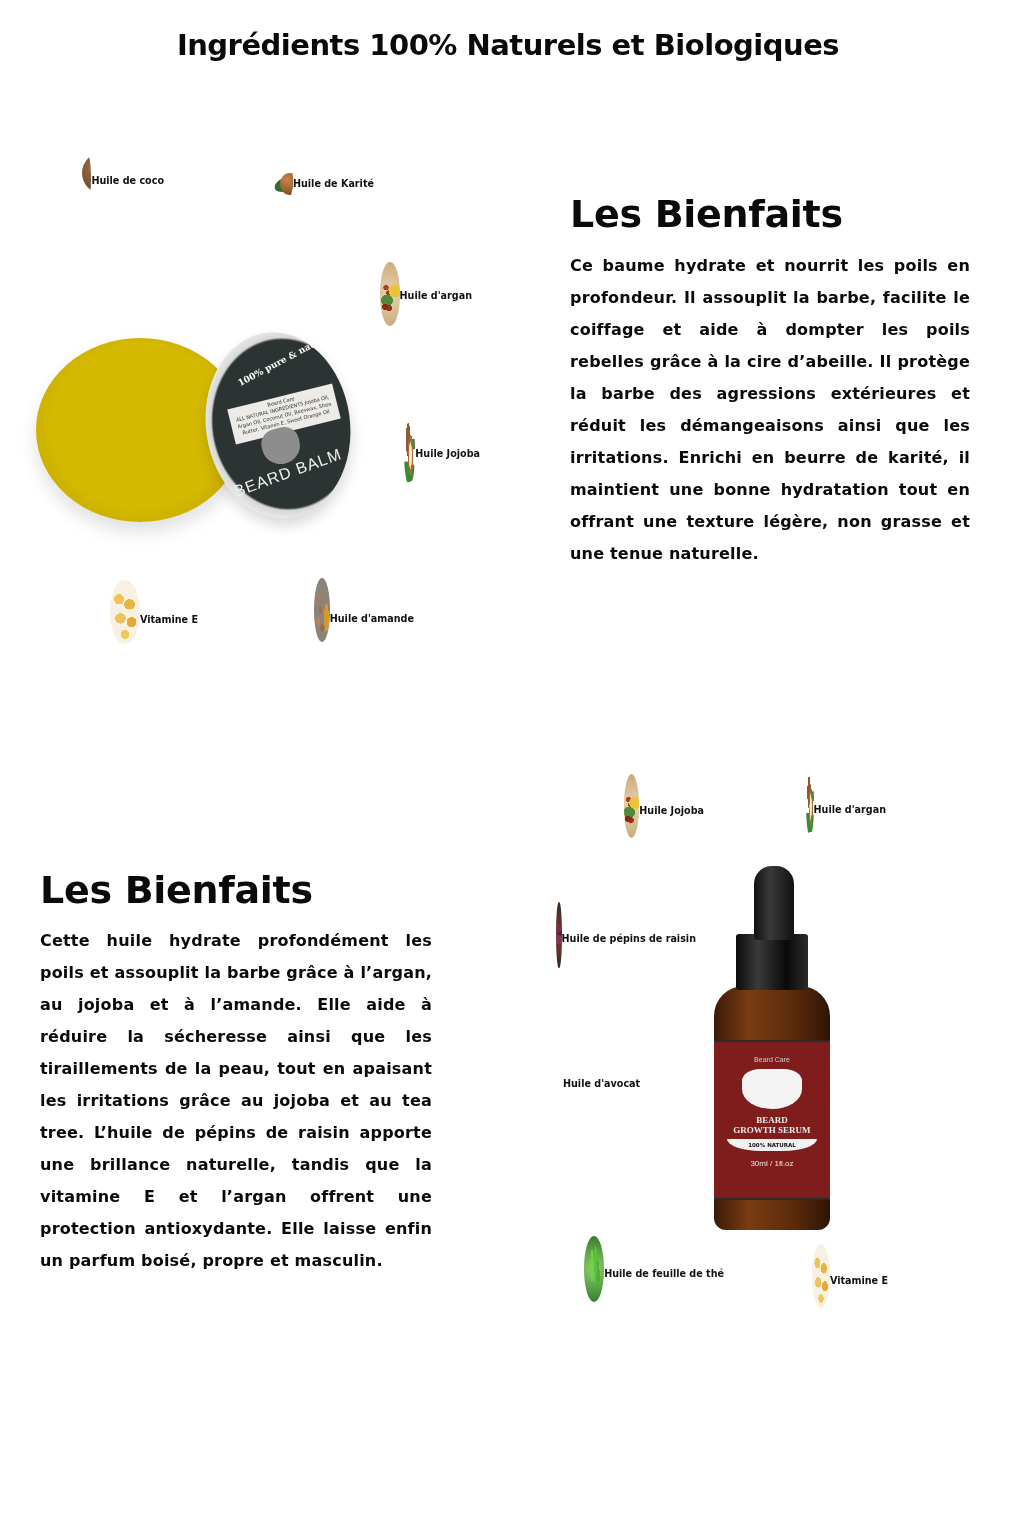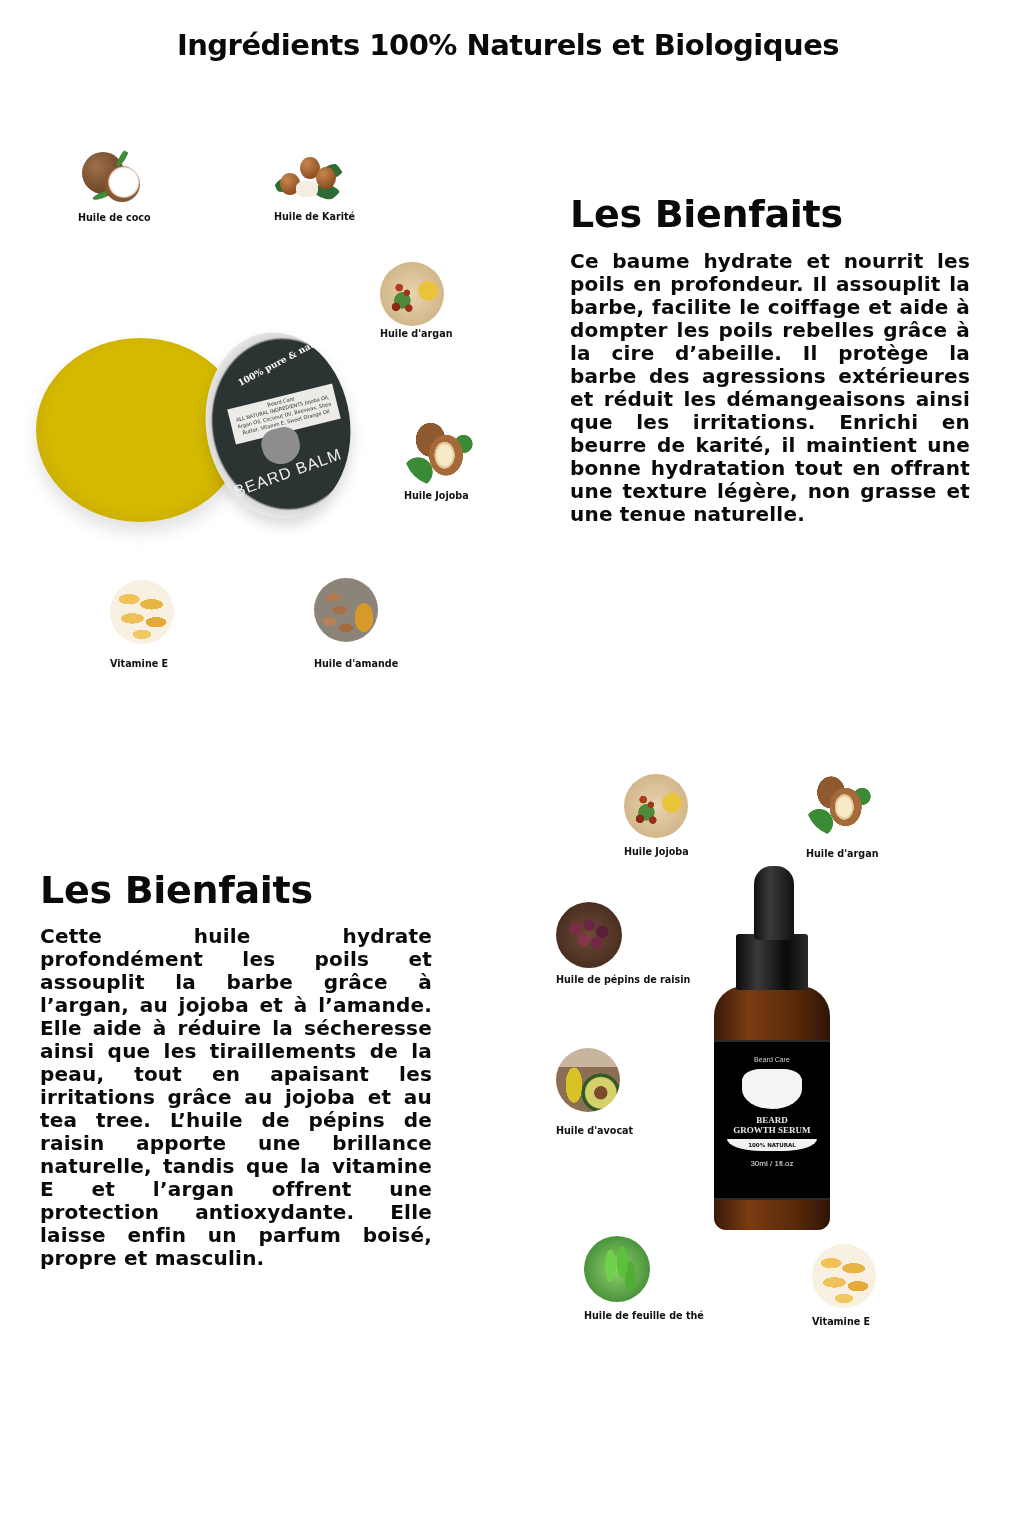--- a/index.html
+++ b/index.html
@@ -9,26 +9,26 @@
     .main-title {
       position: absolute; left: 0; top: 28px; width: 1016px;
       text-align: center; font-weight: bold; font-size: 29px; letter-spacing: -0.5px;
     }
 
     .section-title {
       position: absolute; font-weight: bold; font-size: 38px; text-align: left; letter-spacing: -0.3px;
     }
 
     .body-text {
-      position: absolute; font-weight: bold; font-size: 20px; line-height: 23px;
+      position: absolute; font-weight: bold; font-size: 16px; line-height: 32px;
       text-align: justify; letter-spacing: 0.2px;
     }
 
     .ing {
-      position: absolute; display: flex; flex-direction: column; 
+      position: absolute; display: flex; flex-direction: row; align-items: center;
     }
     .ing .thumb {
       border-radius: 50%; overflow: hidden; position: relative;
     }
     .ing .label {
       font-size: 9.6px; font-weight: bold; white-space: nowrap; margin-top: 8px; color: #111;
     }
 
     
     .t-coco { width: 66px; height: 60px; border-radius: 0; background: transparent; }
@@ -121,21 +121,21 @@
       border-radius: 40% 40% 50% 50%; transform: rotate(-14deg); }
 
     
     .bottle-bulb { position:absolute; left:754px; top:866px; width:40px; height:74px; background: linear-gradient(90deg,#111,#3a3a3a 40%,#111);
       border-radius: 18px 18px 4px 4px; }
     .bottle-collar { position:absolute; left:736px; top:934px; width:72px; height:56px; background: linear-gradient(90deg,#0a0a0a,#3a3a3a 30%,#0a0a0a 70%,#2a2a2a);
       border-radius:3px; }
     .bottle-body { position:absolute; left:714px; top:986px; width:116px; height:244px;
       background: linear-gradient(90deg,#3a1a08,#7a3c12 30%,#5a2a0a 70%,#2e1406);
       border-radius: 30px 30px 12px 12px; }
-    .bottle-label { position:absolute; left:714px; top:1040px; width:116px; height:160px; background:#000000;
+    .bottle-label { position:absolute; left:714px; top:1040px; width:116px; height:160px; background:#7f1d1d;
       border-top:2px solid #2a2a2a; border-bottom:2px solid #2a2a2a; color:#e8e8e8; text-align:center; }
     .bl-care { font-size:7px; margin-top:14px; color:#cfcfcf; font-family:"Liberation Sans",sans-serif; }
     .bl-beard { width:60px; height:40px; margin:6px auto 0; background:#f4f4f4; border-radius: 30% 30% 50% 50%; }
     .bl-name { font-family:"Liberation Serif", serif; font-weight:bold; font-size:9px; line-height:10px; margin-top:6px; }
     .bl-ribbon { width:90px; height:12px; margin:4px auto 0; background:#f2f2f2; color:#111; border-radius:0 0 40px 40px/0 0 14px 14px;
       font-size:5.5px; font-weight:bold; line-height:12px; }
     .bl-vol { font-size:8px; margin-top:8px; font-family:"Liberation Sans",sans-serif; }
   </style>
 </head>
 <body>

